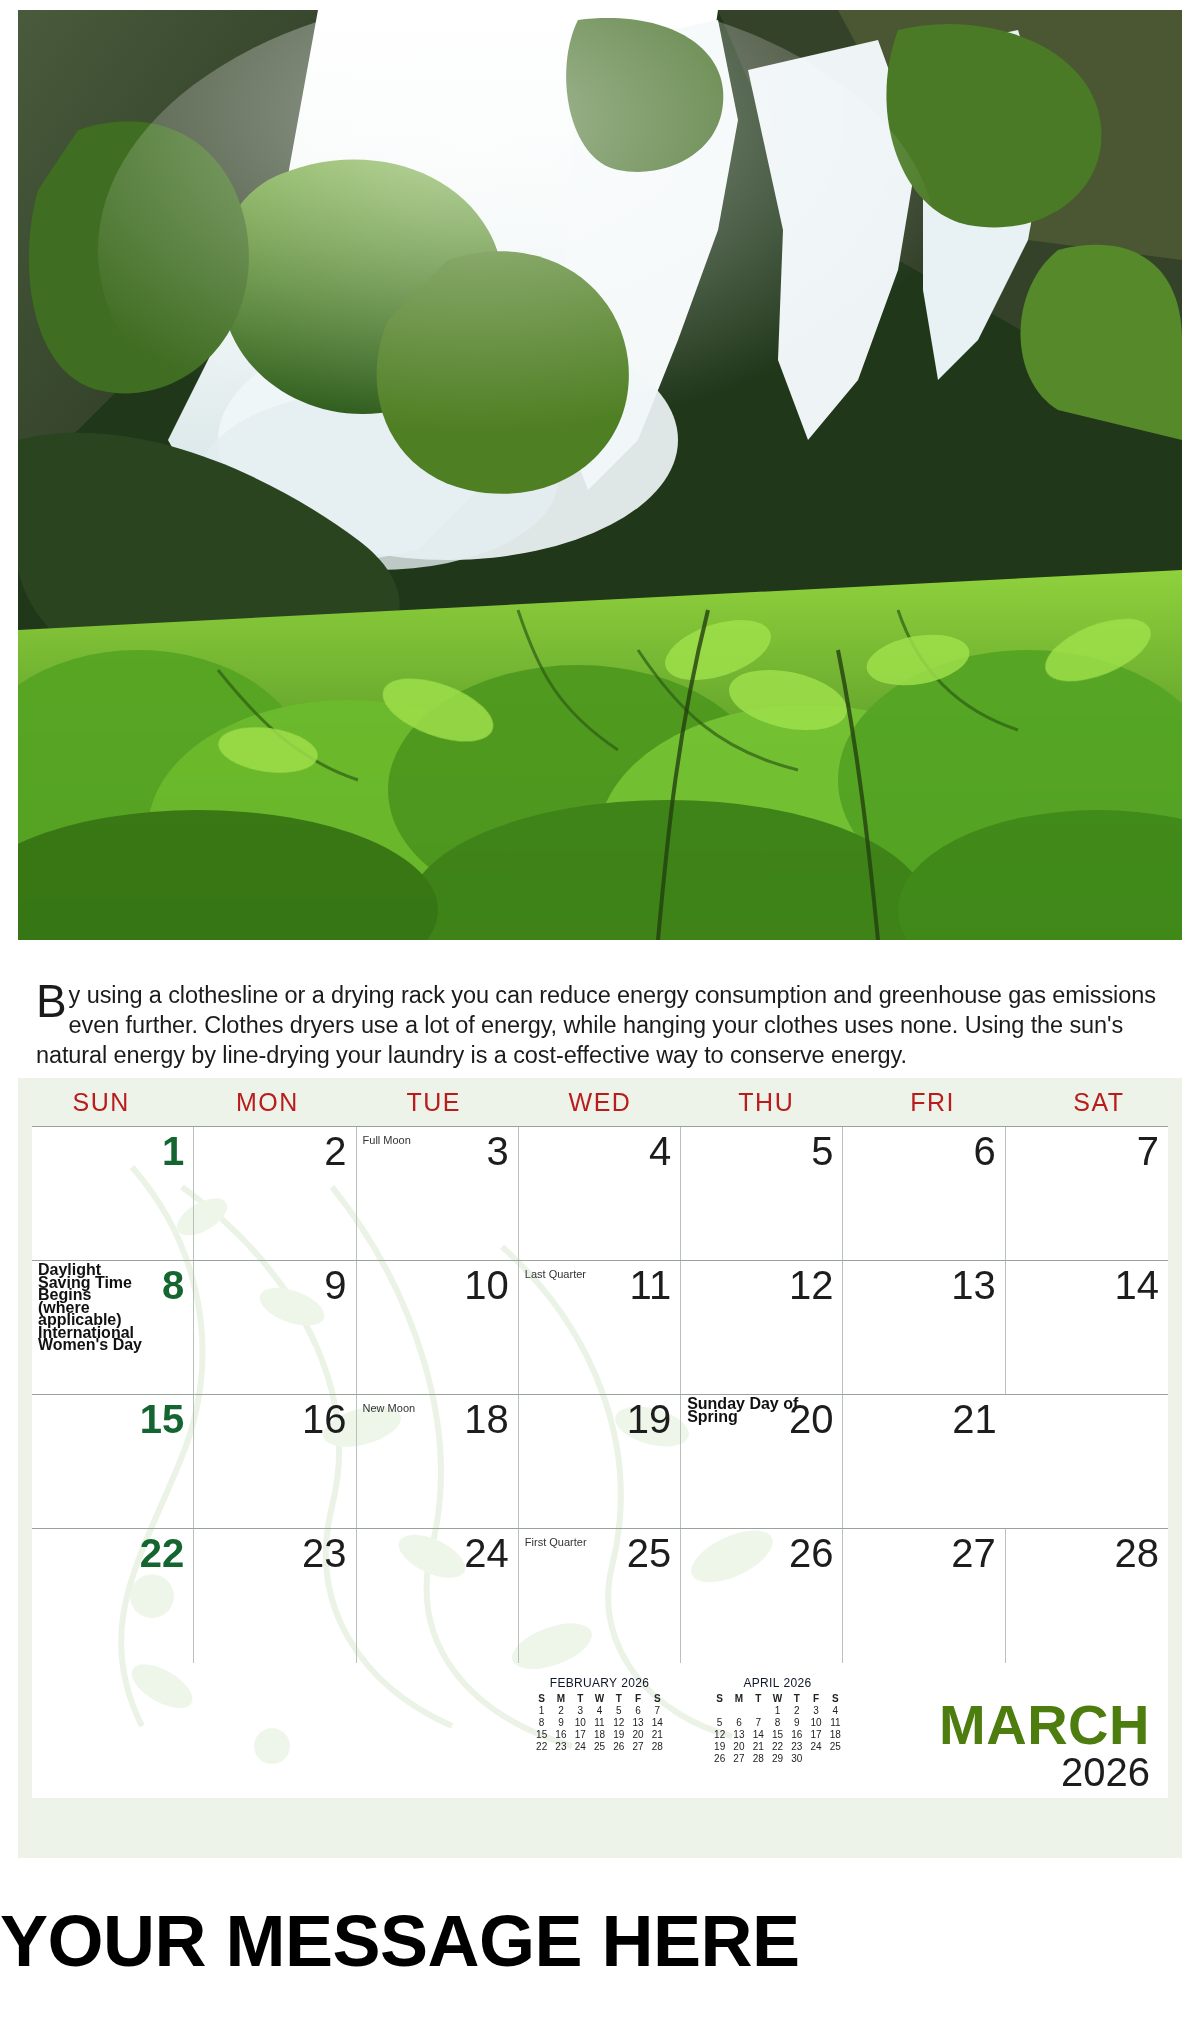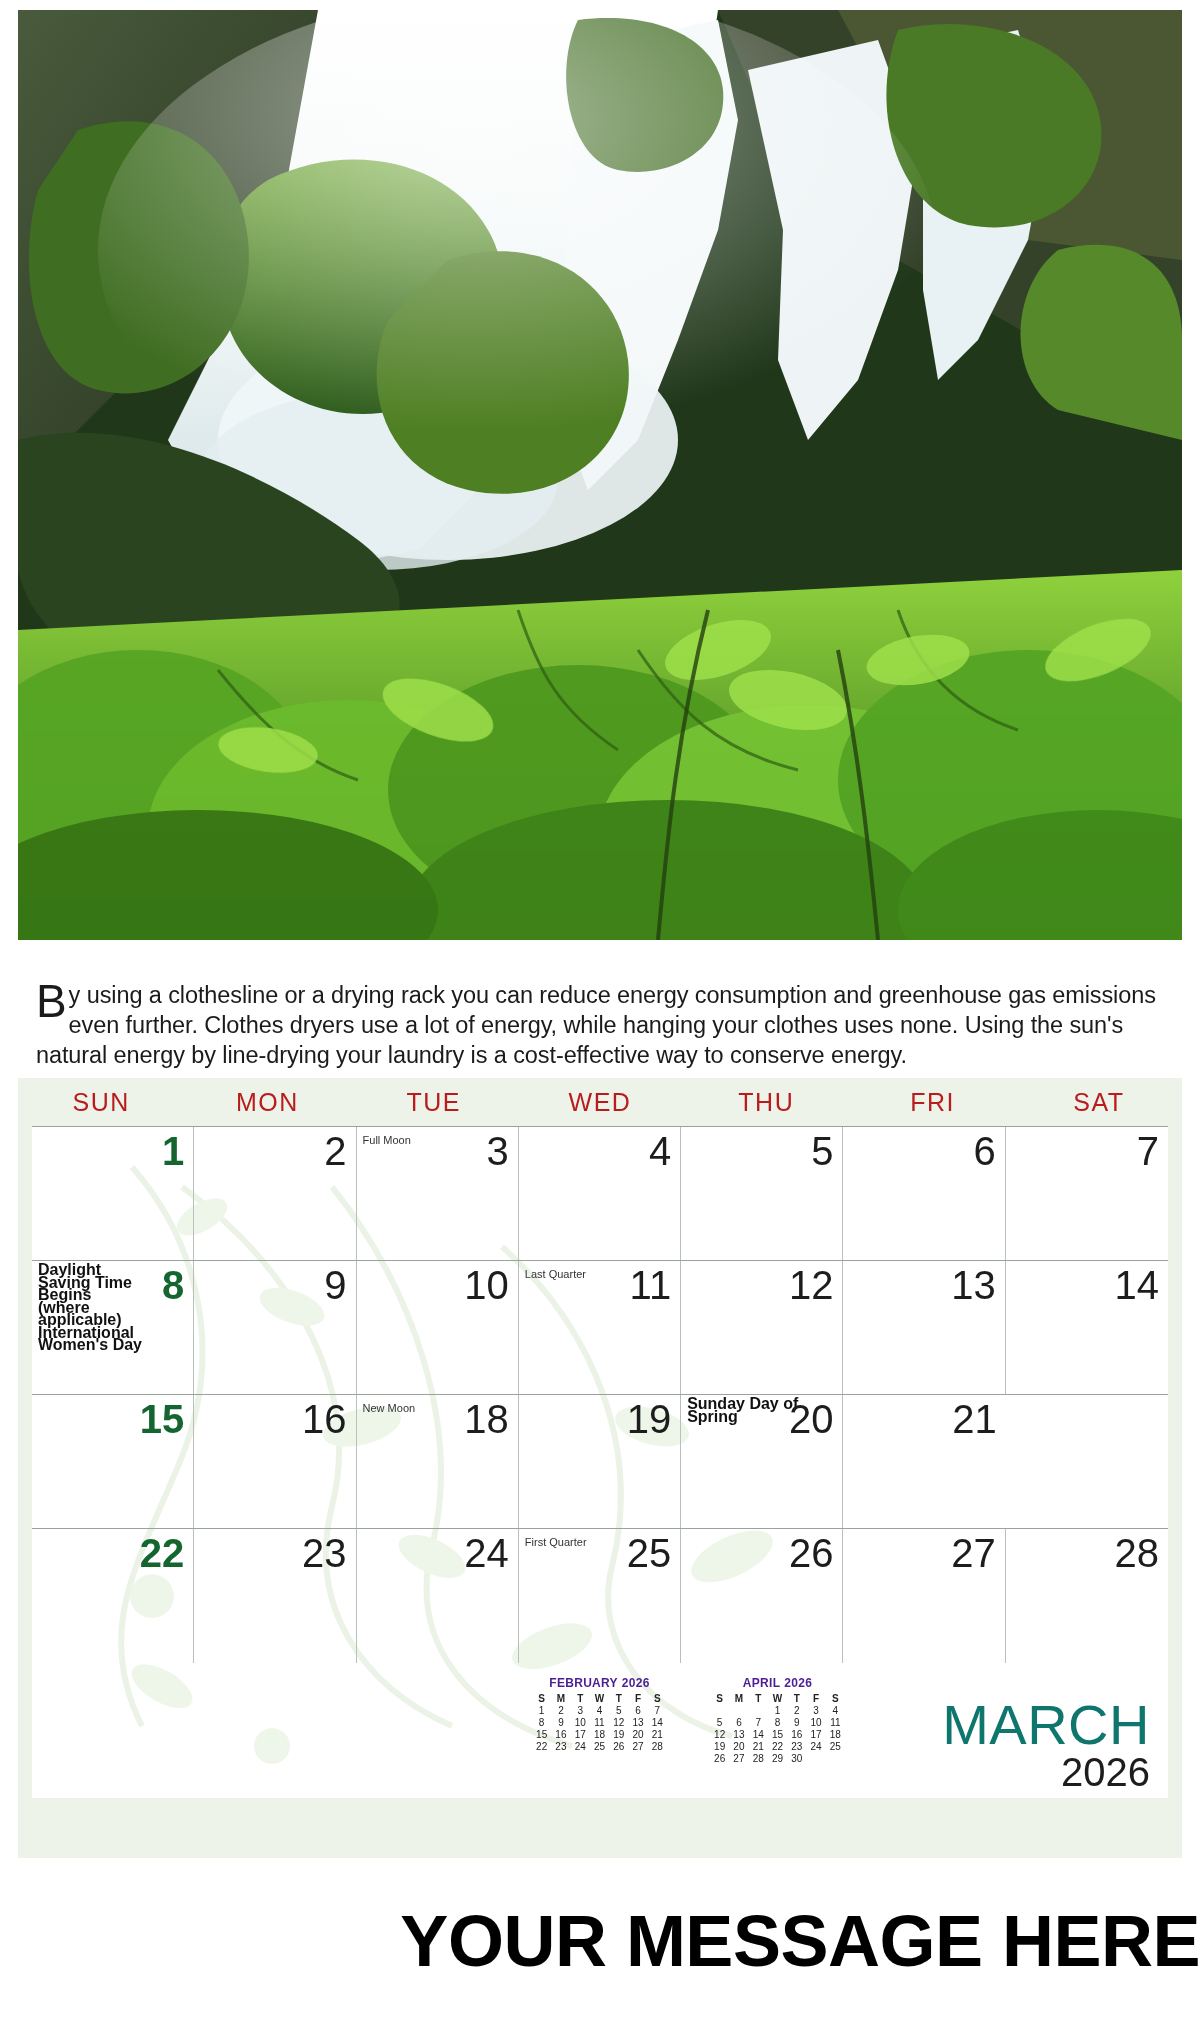--- a/index.html
+++ b/index.html
@@ -86,45 +86,45 @@
     position:absolute; z-index:3; left:0; top:0; width:100%; height:100%;
     pointer-events:none;
   }
   .mini {
     position:absolute; width:135px;
   }
   .mini .mini-title {
     font-size:13px; font-weight:700; color:#111; text-align:center; margin-bottom:2px;
     letter-spacing:.3px;
   }
-  .mini .mini-title span { font-weight:700; color:#4c1d95; font-size:12px; }
+  .mini .mini-title span { font-weight:400; color:#0f172a; font-size:12px; }
   .mini table { border-collapse:collapse; width:100%; }
   .mini td, .mini th {
     font-size:10px; text-align:center; padding:0.5px 0; color:#222; font-weight:400;
     width:14.28%;
   }
   .mini th { font-weight:700; font-size:10px; }
 
   
   .monthtitle {
     position:absolute; right:18px; bottom:6px; text-align:right; z-index:4;
   }
   .monthtitle .m {
-    font-size:56px; line-height:54px; font-weight:400; color:#0f766e; letter-spacing:.5px;
+    font-size:56px; line-height:54px; font-weight:700; color:#4d7c0f; letter-spacing:.5px;
   }
   .monthtitle .y {
     font-size:40px; line-height:40px; font-weight:400; color:#1d1d1d;
   }
 
   
   .adbar {
     position:absolute; left:0; top:1872px; width:1200px; height:167px; background:#ffffff;
   }
   .admsg {
-    position:absolute; left:0; top:1900px; width:1200px; text-align:right;
+    position:absolute; left:0; top:1900px; width:1200px; text-align:left;
     font-size:72px; font-weight:700; color:#000; letter-spacing:-0.5px;
   }
 </style>
 </head>
 <body>
 
 <div class="page">
 
   <div class="photo">
     <svg viewBox="0 0 1164 930" preserveAspectRatio="none">

